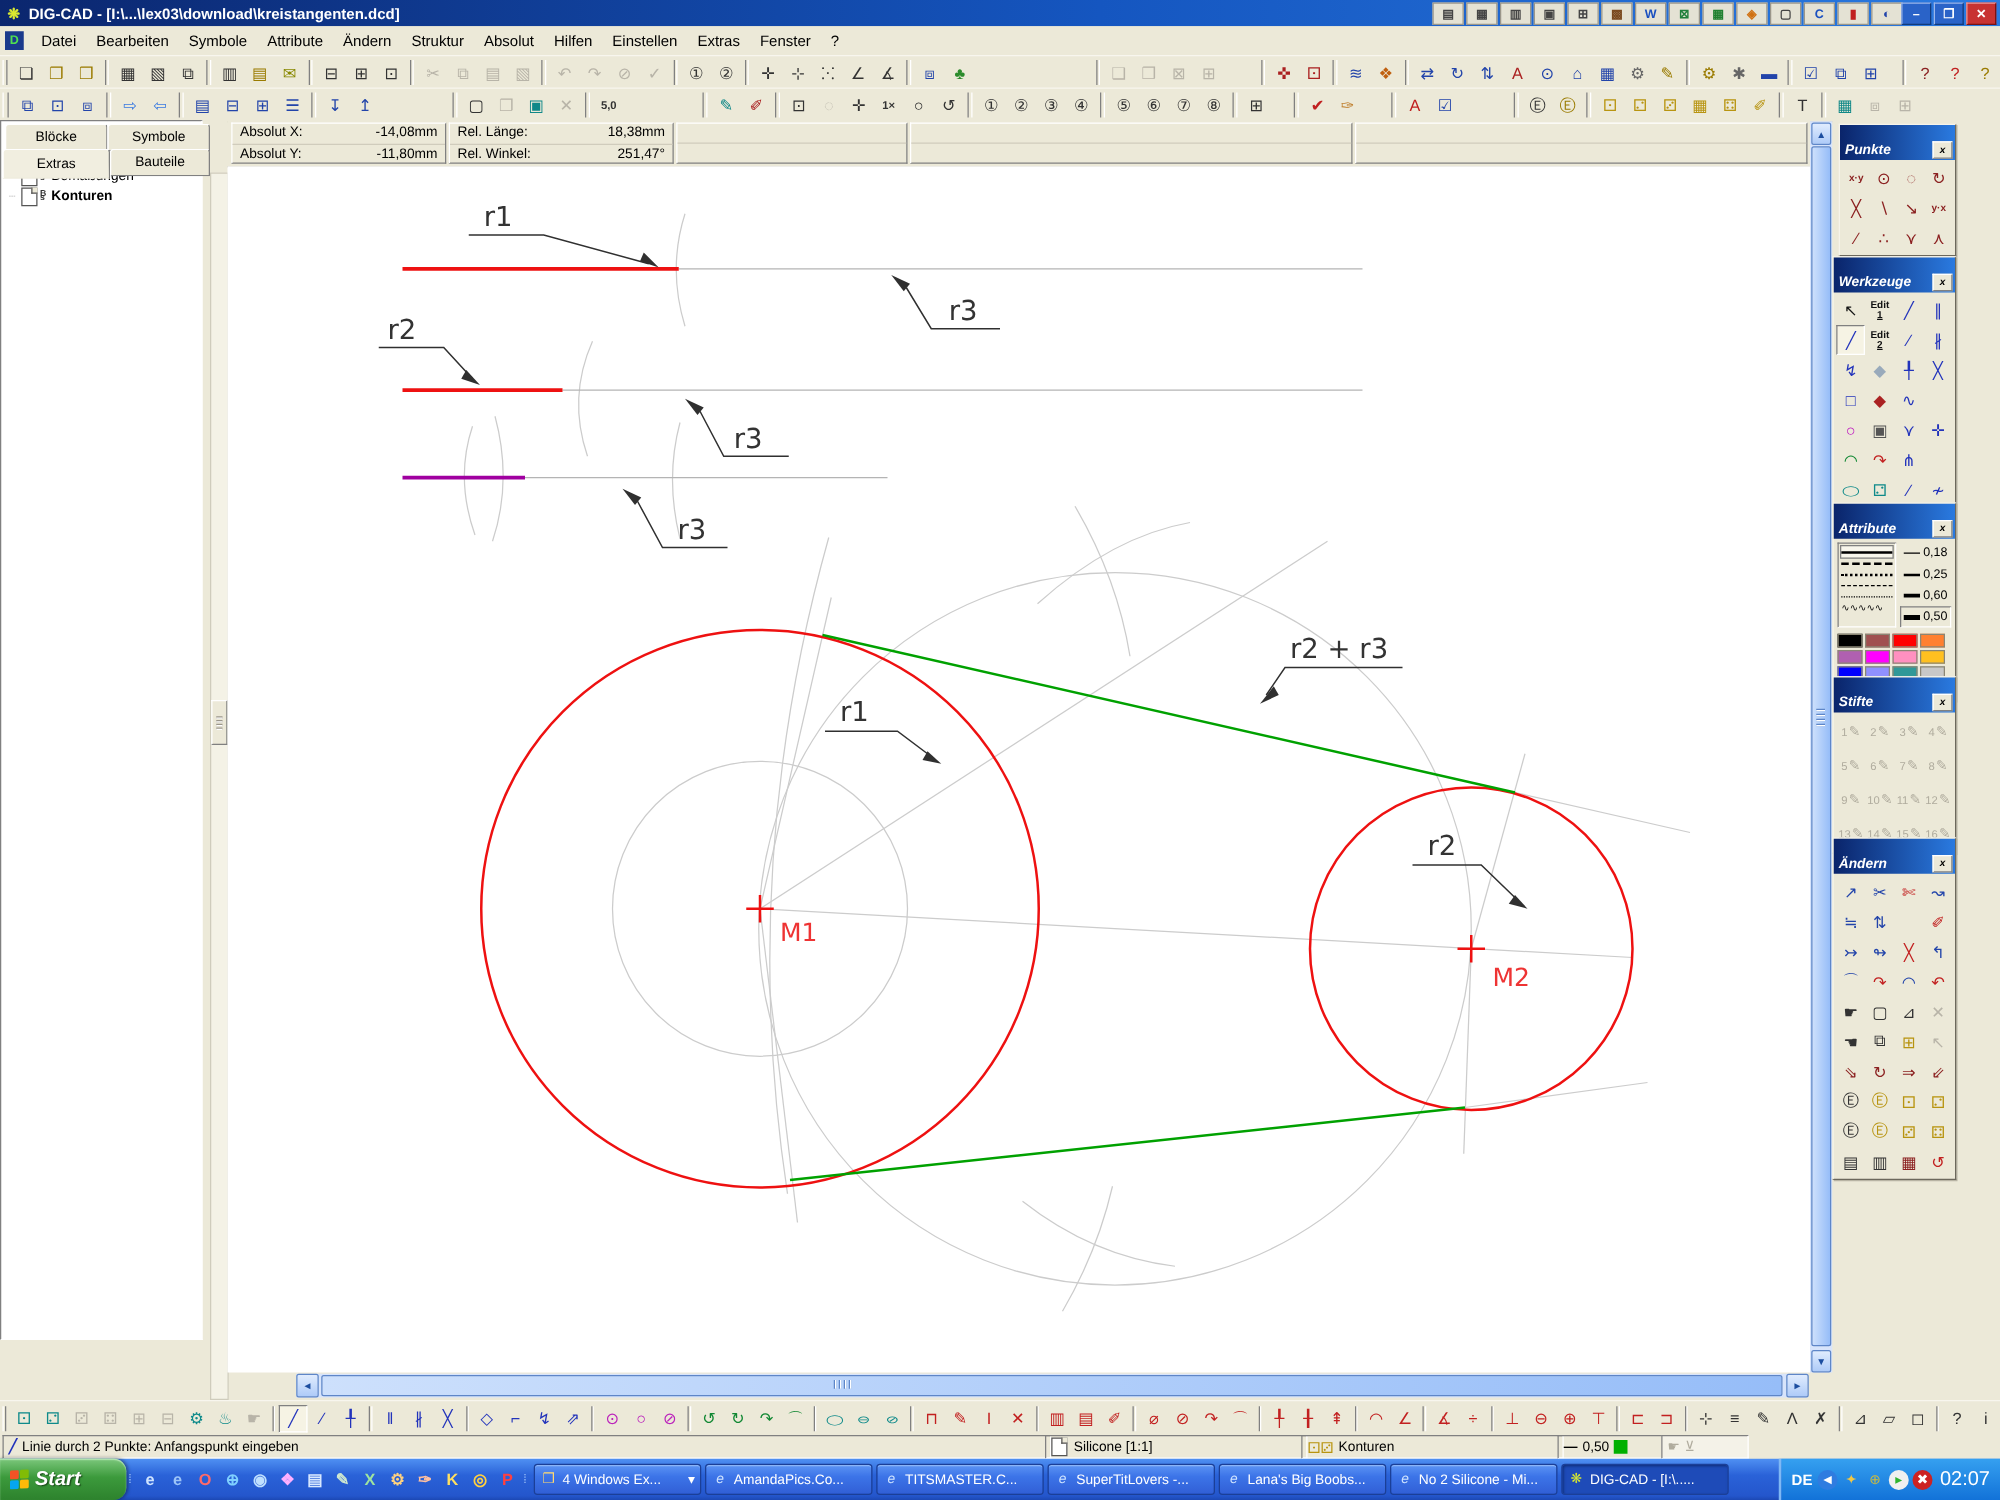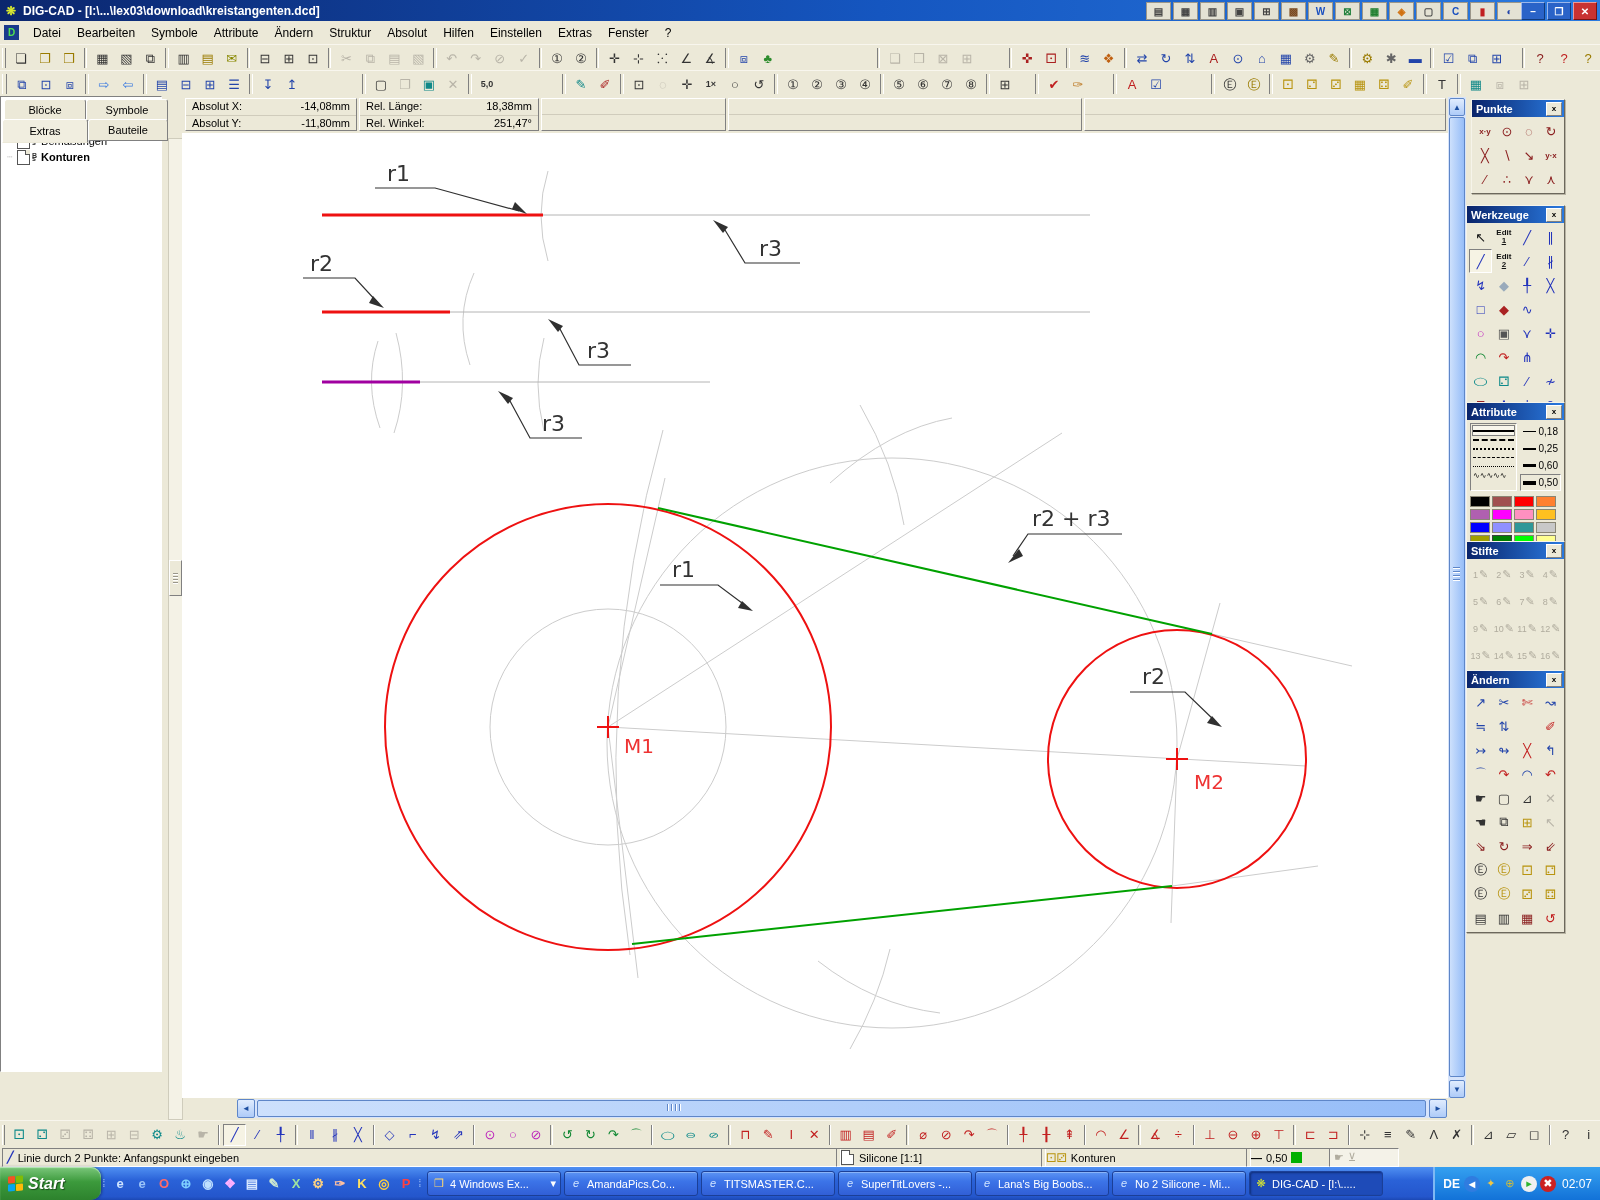--- a/index.html
+++ b/index.html
@@ -72,21 +72,21 @@
   #hgrip{position:absolute;left:430px;top:5px;display:flex;gap:2px;}
   #hgrip i{width:1px;height:7px;background:#5e86c8;border-right:1px solid #fff;}
   #vscroll{left:1448px;top:97px;width:18px;height:1001px;background:#d7e4fb;}
   #vthumb{position:absolute;left:1px;top:20px;width:14px;height:958px;}
   #vgrip{position:absolute;left:5px;top:470px;display:flex;flex-direction:column;gap:2px;}
   #vgrip i{width:7px;height:1px;background:#5e86c8;border-bottom:1px solid #fff;}
   #palette-bg{left:1466px;top:96px;width:134px;height:1024px;background:#ece9d8;}
   
   .pal{position:absolute;background:#ece9d8;border:1px solid;border-color:#f6f4ea #6c685c #6c685c #f6f4ea;box-shadow:1px 1px 0 #b8b4a4;}
   .pal .tit{height:15px;background:linear-gradient(90deg,#0a246a,#2a7ae0);color:#fff;font-weight:bold;font-size:11px;
-    display:flex;align-items:center;justify-content:space-between;padding:1px 2px 1px 4px;}
+    display:flex;align-items:center;justify-content:space-between;padding:12px 2px 1px 4px;font-style:italic;}
   .pal .tit .x{width:14px;height:12px;background:#ece9d8;border:1px solid;border-color:#fff #808080 #808080 #fff;
     color:#000;font-size:8px;font-weight:bold;display:flex;align-items:center;justify-content:center;}
   .pgrid{display:grid;padding:2px;}
   .pcell{height:22px;display:flex;align-items:center;justify-content:center;font-size:13px;border:1px solid transparent;}
   .pcell.sel{border-color:#808080 #fff #fff #808080;background:#f6f3e4;}
   .pcell.txt2{font-size:8px;font-weight:bold;flex-direction:column;line-height:1;}
   .pcell.txt{font-size:8px;font-weight:bold;}
   .pcell.flat{transform:scaleY(.62);}
   .pcell.dis{color:#b8b4a8 !important;}
   
@@ -123,21 +123,21 @@
   .ql{width:22px;height:22px;display:flex;align-items:center;justify-content:center;font-size:13px;font-weight:bold;}
   #tasks{display:flex;gap:3px;margin-left:4px;}
   .task{width:134px;height:25px;border-radius:3px;border:1px solid #1b3f97;
     background:linear-gradient(#5c94f4,#3c74e8 40%,#315fd6);box-shadow:inset 0 1px 0 #8ab4f8;
     color:#fff;font-size:11px;display:flex;align-items:center;gap:4px;padding:0 4px;box-sizing:border-box;white-space:nowrap;overflow:hidden;}
   .task.active{background:#1e4bb8;box-shadow:inset 1px 1px 2px #10307c;}
   .task .ticon{flex:none;width:14px;height:13px;font-size:11px;line-height:13px;text-align:center;}
   #tray{position:absolute;right:0;top:0;height:33px;display:flex;align-items:center;gap:4px;
     background:linear-gradient(#35a0f0,#1272d8);border-left:2px solid #7fb8f4;padding:0 8px 0 8px;}
   .trayico{width:16px;height:16px;border-radius:2px;display:flex;align-items:center;justify-content:center;font-size:11px;}
-  #clock{color:#fff;font-size:12px;margin-left:2px;}
+  #clock{color:#fff;font-size:16px;margin-left:2px;}
   #lang{color:#fff;font-size:12px;font-weight:bold;}
   svg text{font-family:"DejaVu Sans",sans-serif;}
 </style>
 </head>
 <body>
 
 <div id="screen">
 
   <div class="abs" id="titlebar">
     <span class="appico">❋</span>

